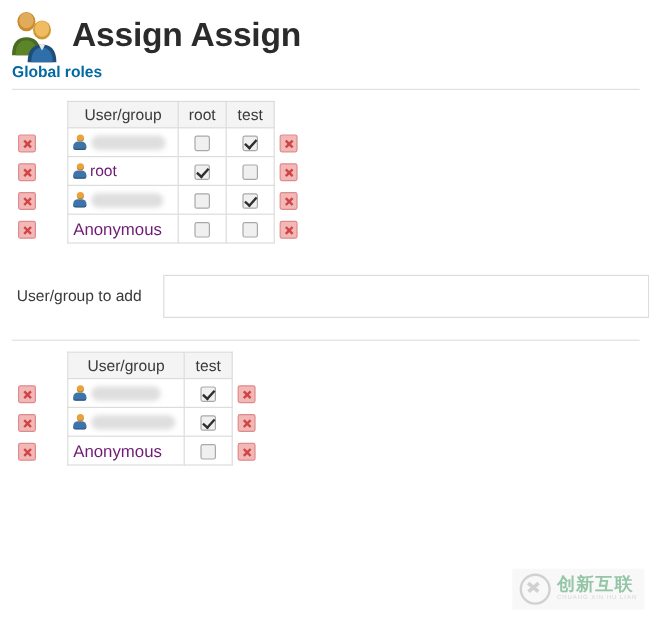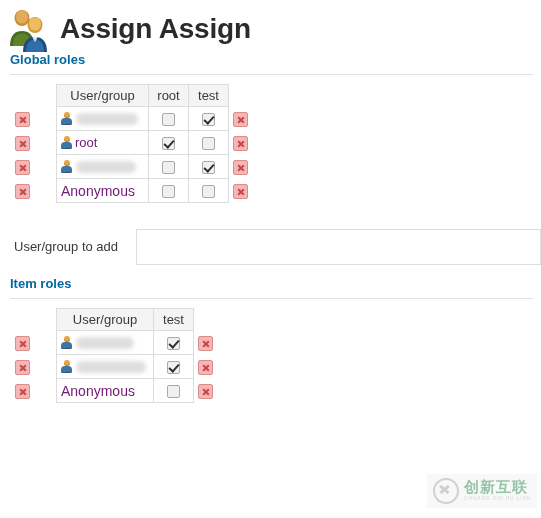--- a/index.html
+++ b/index.html
@@ -425,21 +425,20 @@
 <div>
   <div class="add-form">
     <div class="add-label">User/group to add</div>
     <input class="add-input" type="text" placeholder="" style="">
   </div>
 </div>
 
 <div class="spacer-sm"></div>
 
 <div>
-  <div class="section-heading">Item roles</div>
   <div class="section-rule"></div>
   <div class="spacer-tbl"></div>
 
   <div class="table-wrap">
 
     <div class="del-col left">
       <div class="cellpad">
           <span class="del-icon"></span>
         </div>
       <div class="cellpad">

